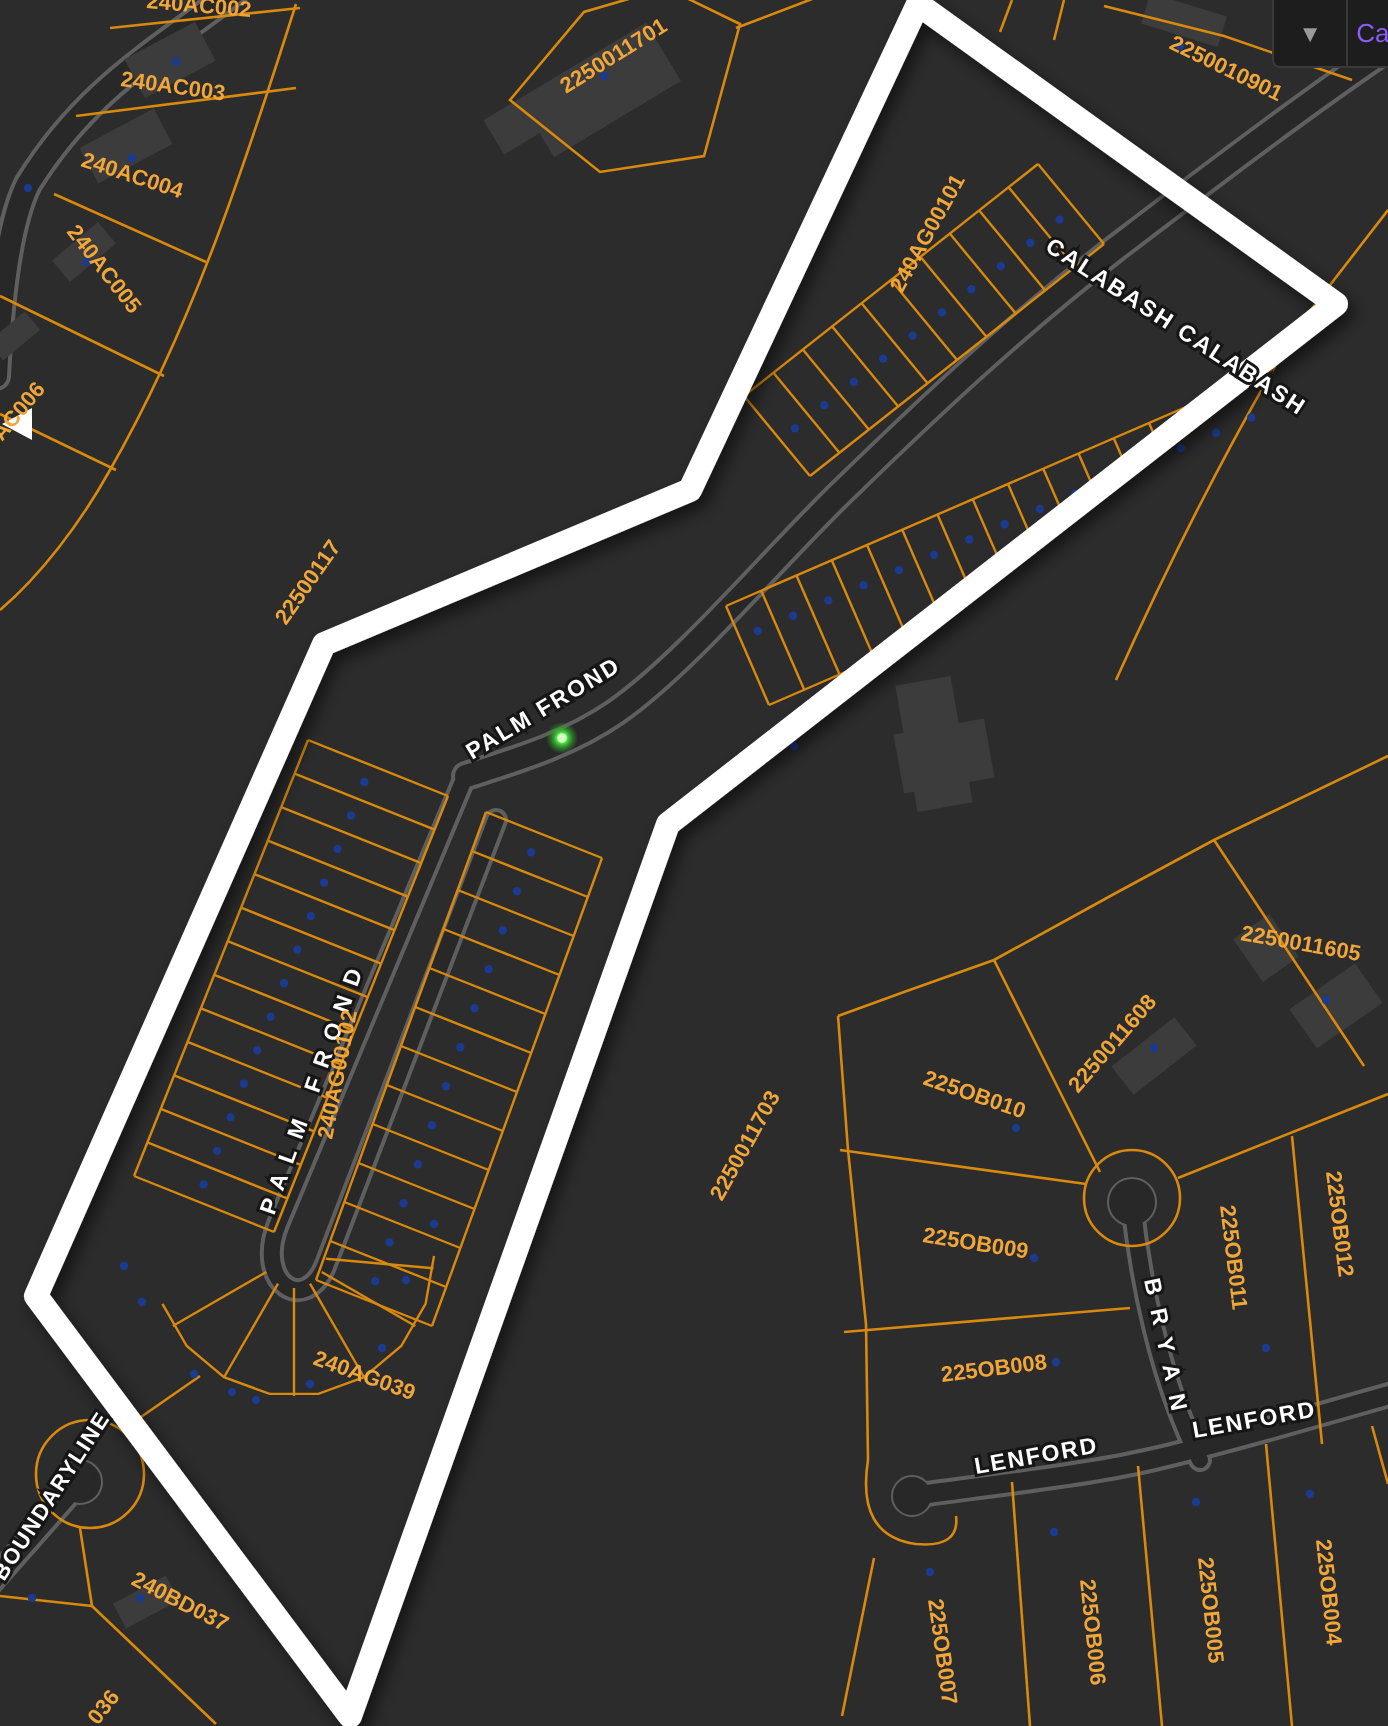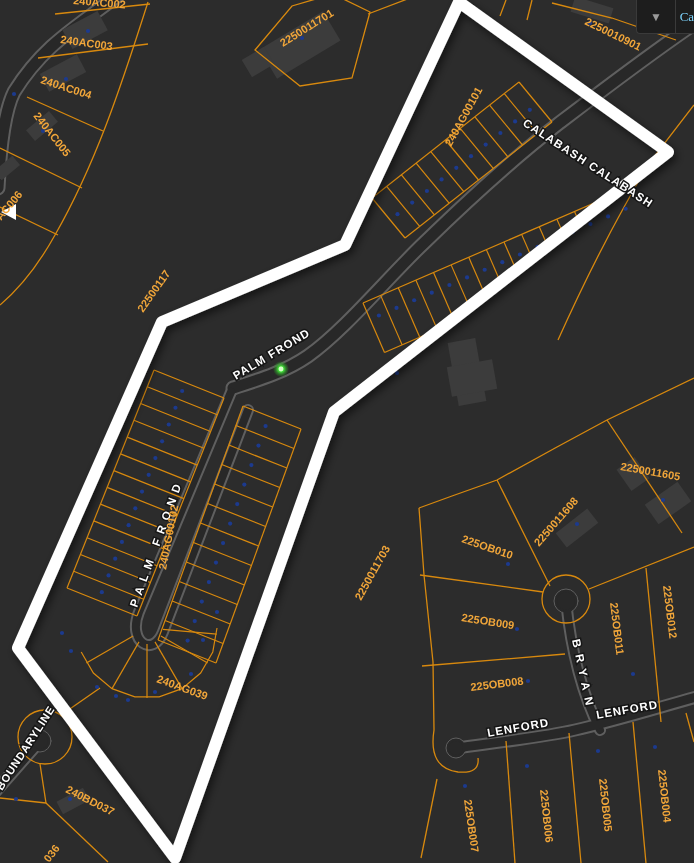--- a/index.html
+++ b/index.html
@@ -8,21 +8,21 @@
   #mapsvg{position:absolute;left:0;top:0;}
   .street-label{fill:#ffffff;stroke:#161616;stroke-width:3px;paint-order:stroke;
                 font-weight:bold;}
   .parcel-label{fill:#f1a63a;font-weight:bold;}
   #toolbar-widget{position:absolute;top:0;right:0;width:57px;height:33px;
     background:#1d1d1d;border-left:1px solid #3a3a3a;border-bottom:1px solid #3a3a3a;
     border-bottom-left-radius:4px;display:flex;align-items:center;}
   #chevron-btn{width:38px;height:33px;display:flex;align-items:center;justify-content:center;
     color:#9a9a9a;font-size:12px;cursor:pointer;}
   #widget-divider{width:1px;height:33px;background:#3a3a3a;}
-  #widget-text{color:#7dd3fc;font-size:13px;padding-left:4px;white-space:nowrap;overflow:hidden;font-family:Liberation Serif, serif;}
+  #widget-text{color:#8b5cf6;font-size:13px;padding-left:4px;white-space:nowrap;overflow:hidden;}
 </style>
 </head>
 <body>
 
 <div id="stage">
 
   <svg id="mapsvg" width="694" height="863" viewBox="0 0 694 863">
     <defs>
       <clipPath id="selClip">
         <polygon points="459,2 668,152 334,412 175,858 18,648 162,322 345,245"></polygon>

